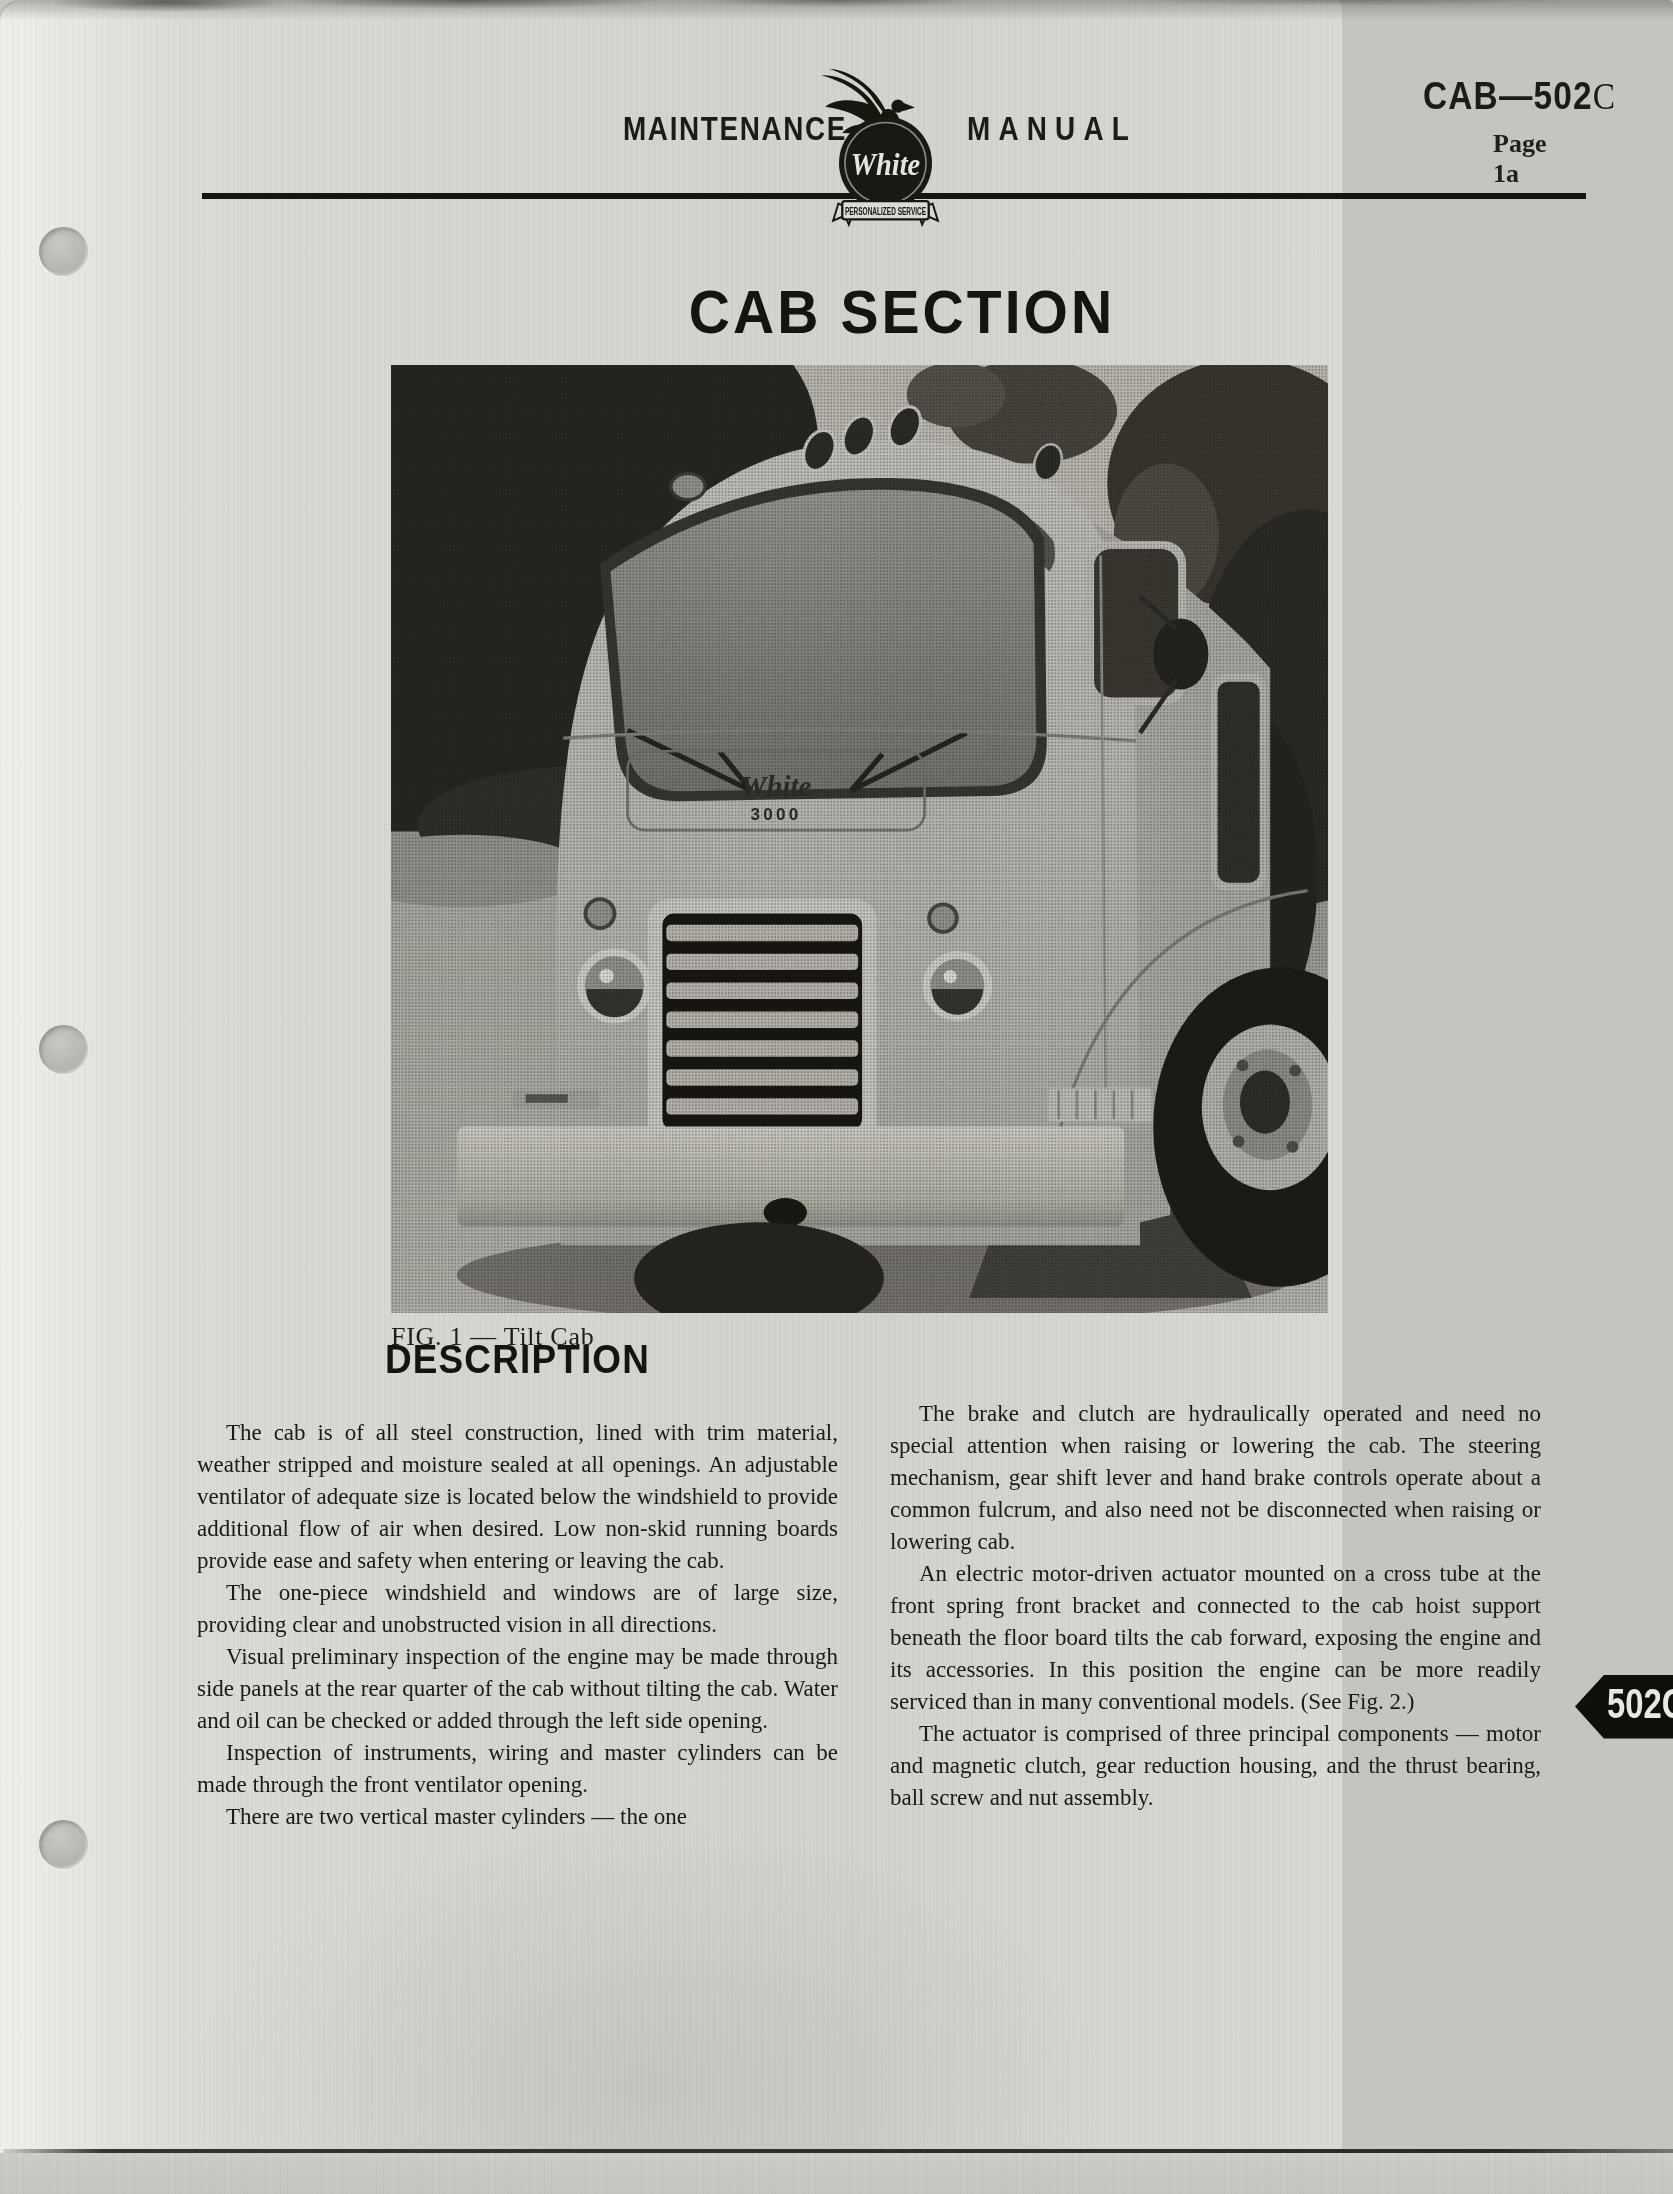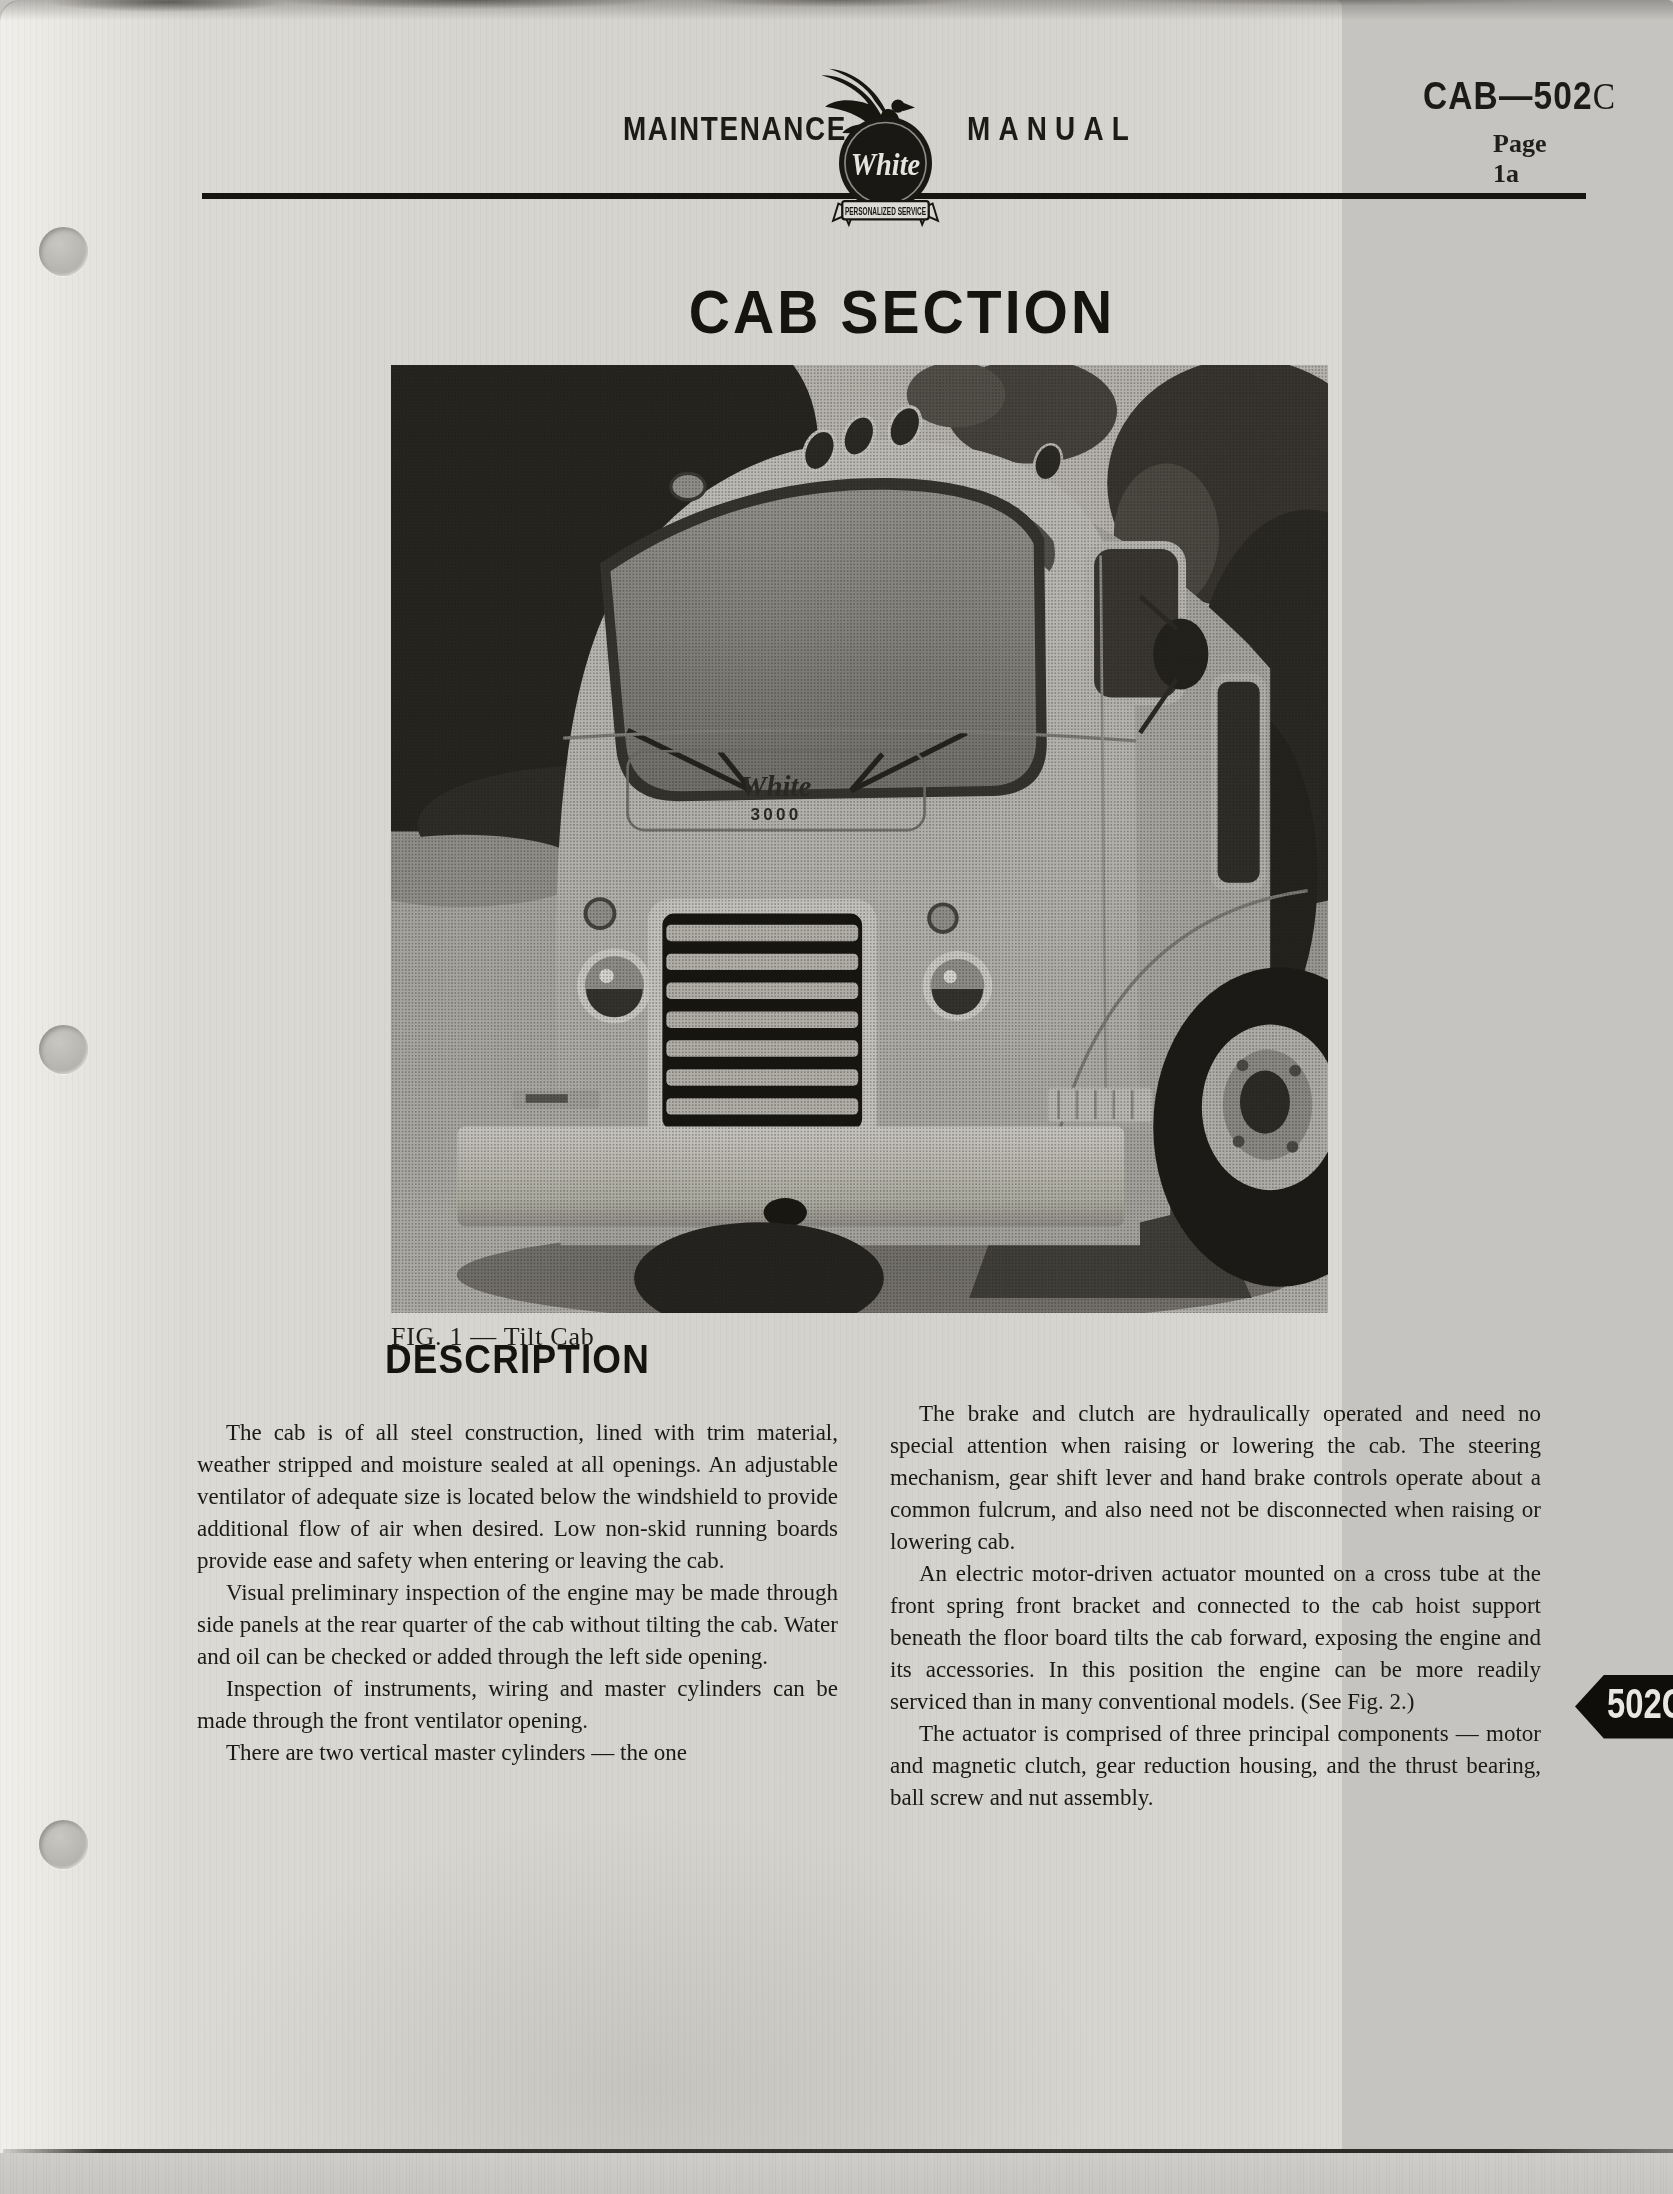--- a/index.html
+++ b/index.html
@@ -283,20 +283,21 @@
 
       <ellipse cx="560" cy="1390" rx="190" ry="85" fill="#242320"></ellipse>
     </svg>
   </div>
   <div class="fig-caption">FIG. 1 — Tilt Cab</div>
 
   <section class="col col-left">
     <h2 class="desc-heading">DESCRIPTION</h2>
     <div id="left-paras">
         <p class="body-para">The cab is of all steel construction, lined with trim material, weather stripped and moisture sealed at all openings. An adjustable ventilator of adequate size is located below the windshield to provide additional flow of air when desired. Low non-skid running boards provide ease and safety when entering or leaving the cab.</p>
+        <p class="body-para">The one-piece windshield and windows are of large size, providing clear and unobstructed vision in all directions.</p>
         <p class="body-para">Visual preliminary inspection of the engine may be made through side panels at the rear quarter of the cab without tilting the cab. Water and oil can be checked or added through the left side opening.</p>
         <p class="body-para">Inspection of instruments, wiring and master cylinders can be made through the front ventilator opening.</p>
         <p class="body-para">There are two vertical master cylinders — the one</p>
       </div>
   </section>
   <section class="col col-right">
     <div id="right-paras">
         <p class="body-para">The brake and clutch are hydraulically operated and need no special attention when raising or lowering the cab. The steering mechanism, gear shift lever and hand brake controls operate about a common fulcrum, and also need not be disconnected when raising or lowering cab.</p>
         <p class="body-para">An electric motor-driven actuator mounted on a cross tube at the front spring front bracket and connected to the cab hoist support beneath the floor board tilts the cab forward, exposing the engine and its accessories. In this position the engine can be more readily serviced than in many conventional models. (See Fig. 2.)</p>
         <p class="body-para">The actuator is comprised of three principal components — motor and magnetic clutch, gear reduction housing, and the thrust bearing, ball screw and nut assembly.</p>

